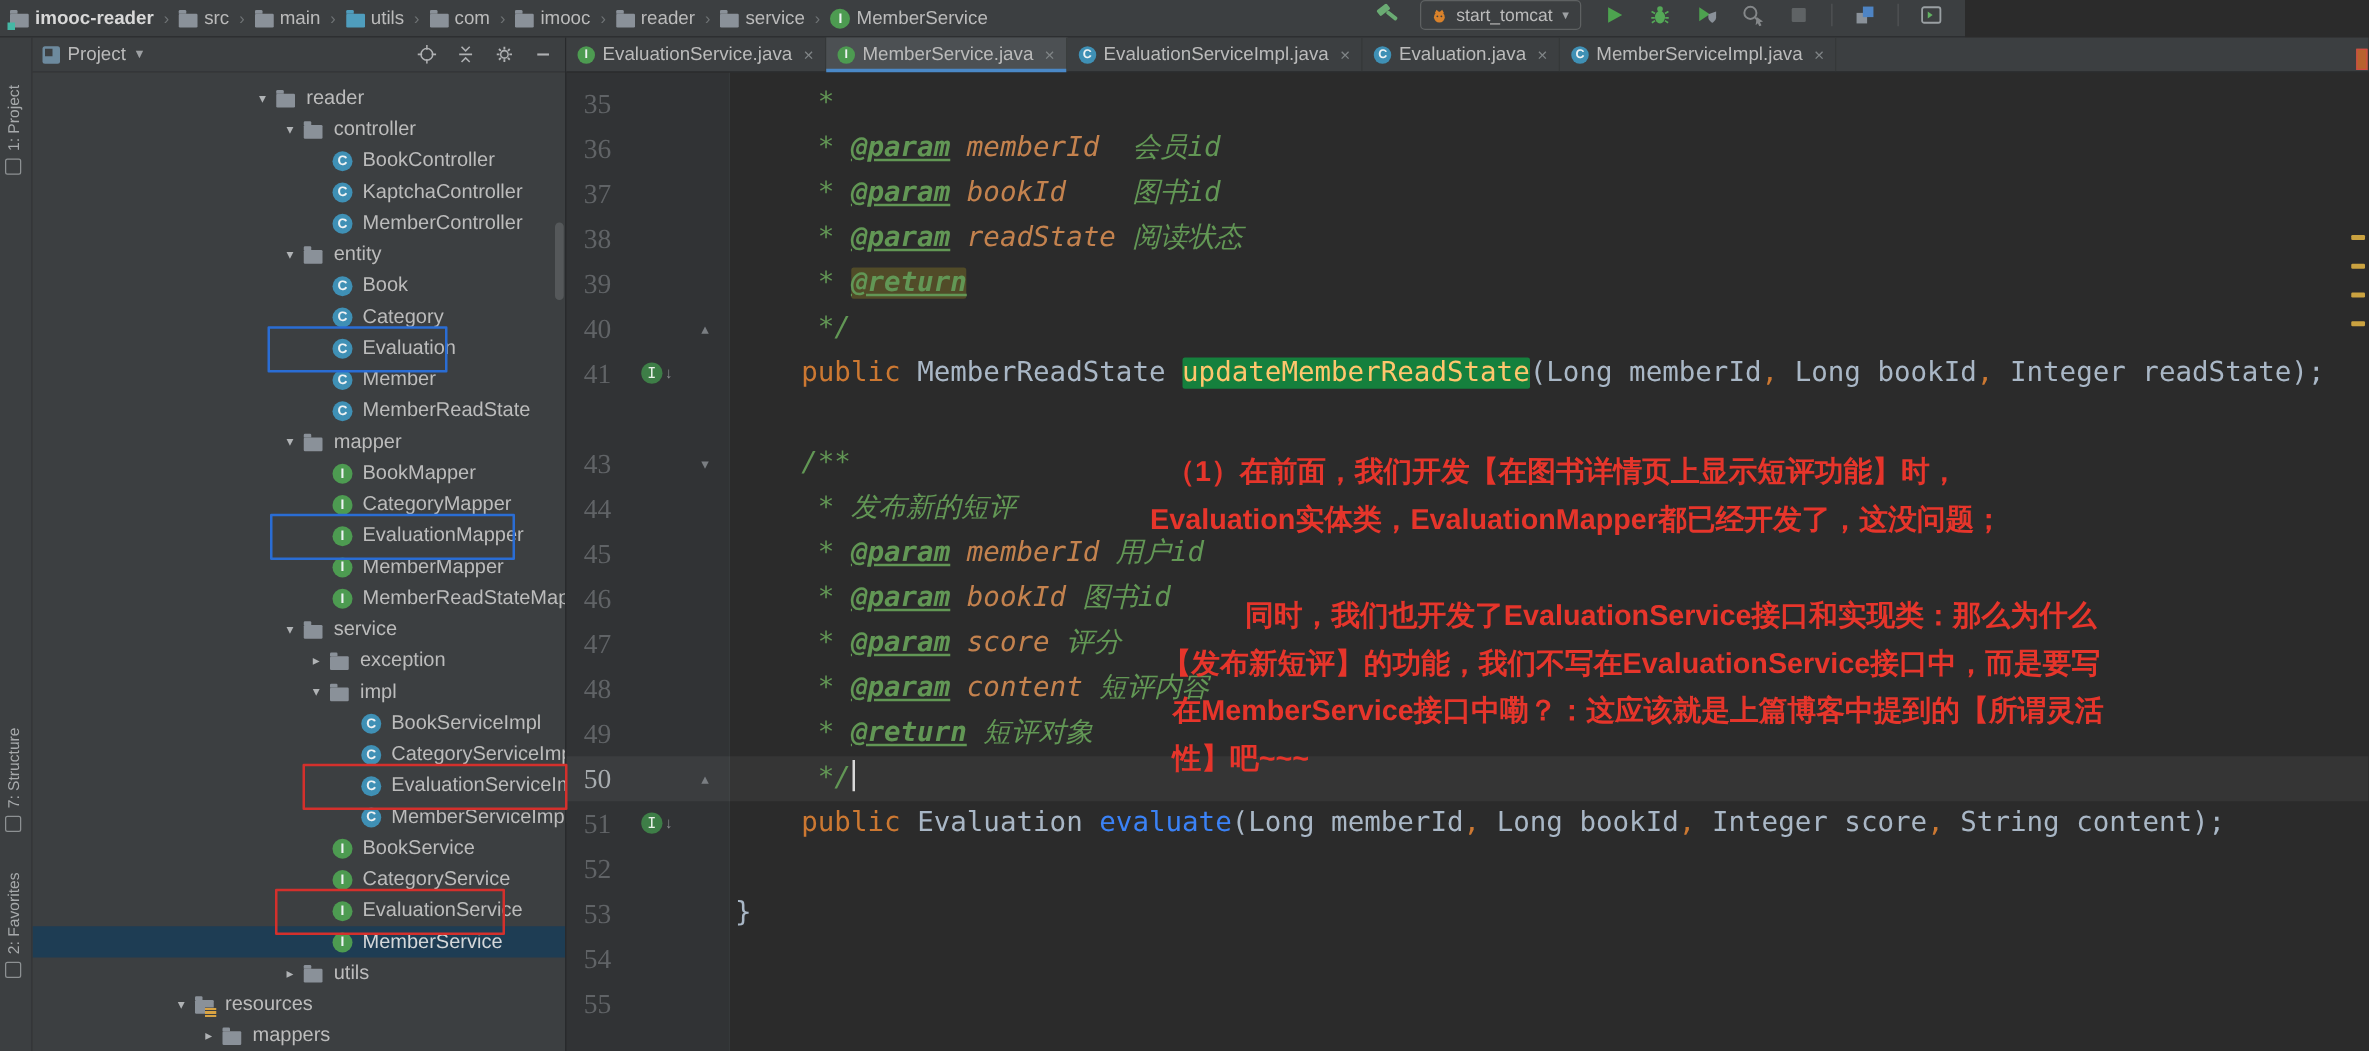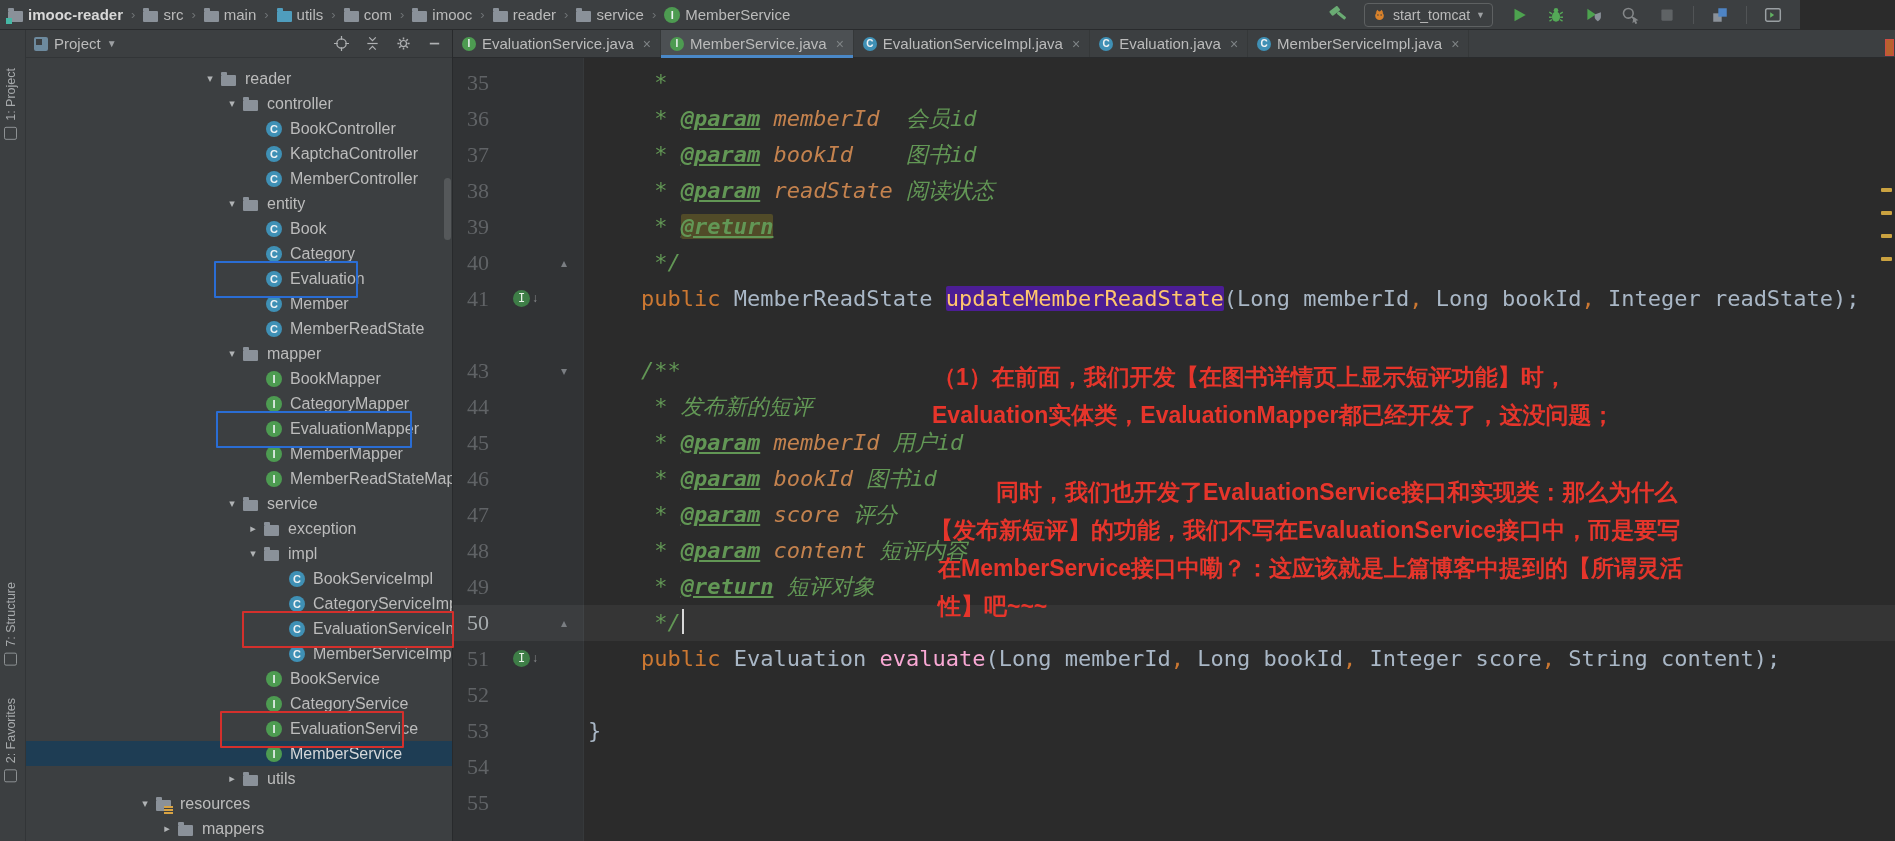--- a/index.html
+++ b/index.html
@@ -1,20 +1,20 @@
 <!DOCTYPE html>
 <html><head>
 <meta charset="utf-8">
 <style>
   html,body{margin:0;padding:0}
   body{width:1895px;height:841px;position:relative;overflow:hidden;background:#2b2b2b;
        font-family:"Liberation Sans",sans-serif;-webkit-font-smoothing:antialiased}
   
-  .topbar{position:absolute;left:0;top:0;width:1800px;height:30px;background:#3c3f41;
-          border-bottom:1px solid #292b2d;display:flex;align-items:center;padding:0 6px;box-sizing:border-box}
+  .topbar{position:absolute;left:0;top:0;width:1572px;height:30px;background:#3c3f41;
+          border-bottom:1px solid #292b2d;display:flex;align-items:flex-start;padding:0 6px;box-sizing:border-box}
   .crumbs{display:flex;align-items:center;height:100%}
   .crumb{display:flex;align-items:center;gap:5px;color:#bbbbbb;font-size:15px;padding:0 2px;white-space:nowrap}
   .crumb.first .clabel{font-weight:bold;color:#d8d8d8}
   .chev{color:#6f7375;font-size:13px;margin:0 6px}
   .toolgrp{margin-left:auto;display:flex;align-items:center;gap:15px;padding-right:10px}
   .tbtn{display:flex;align-items:center;justify-content:center;width:22px;height:22px}
   .runbox{display:flex;align-items:center;gap:6px;border:1px solid #5e6162;border-radius:4px;
           height:22px;padding:0 7px;color:#bbbbbb;font-size:14px;background:#3c3f41}
   .tsep{width:1px;height:18px;background:#515456}
   
@@ -70,22 +70,22 @@
   .garr{position:absolute;left:79px;top:8px;color:#8a8d8f;font-size:12px;line-height:18px}
   .fold{position:absolute;left:103px;top:0;width:16px;text-align:center;color:#7a7e82;font-size:12px;line-height:36px}
   .code{position:absolute;left:135px;top:0;font-family:"DejaVu Sans Mono",monospace;font-size:22px;line-height:36px;white-space:pre}
   .tk-c{color:#629755;font-style:italic}
   .tk-t{color:#629755;font-style:italic;font-weight:bold;text-decoration:underline}
   .tk-rh{color:#629755;font-style:italic;font-weight:bold;text-decoration:underline;background:#514b28;border-radius:2px}
   .tk-tv{color:#c4824e;font-style:italic}
   .tk-k{color:#cc7832}
   .tk-p{color:#a9b7c6}
   .tk-o{color:#cc7832}
-  .tk-m{color:#f9a8d4}
-  .tk-mh{color:#ffc66d;background:#4c1d95;border-radius:2px}
+  .tk-m{color:#3b82f6}
+  .tk-mh{color:#ffc66d;background:#15803d;border-radius:2px}
   .caret{display:inline-block;width:2px;height:25px;background:#d8d8d8;vertical-align:-4px;margin-left:1px}
   .smark{position:absolute;right:3px;width:11px;height:4px;background:#caa240;border-radius:1px}
   .stopmark{position:absolute;right:1px;width:9px;height:17px;background:#b8622e;border:1px solid #cf4c44;box-sizing:border-box}
   
   .overlay{position:absolute;left:4px;top:0;width:1834px;height:841px;pointer-events:none;z-index:40}
   .abox{position:absolute;border:2px solid;border-radius:1px}
   .ablock{position:absolute}
   .anno-line{white-space:nowrap;font-size:23px;line-height:38px;font-weight:600;color:#e6352b}
   svg{display:block}
 </style>
@@ -601,21 +601,21 @@
     <div class="smark" style="top: 199px;"></div>
   </div>
 
 <div class="overlay" id="overlay">
     <div class="abox" style="left: 210px; top: 261px; width: 140px; height: 33px; border-color: rgb(42, 109, 212);"></div>
     <div class="abox" style="left: 212px; top: 411px; width: 192px; height: 33px; border-color: rgb(42, 109, 212);"></div>
     <div class="abox" style="left: 238px; top: 611px; width: 208px; height: 33px; border-color: rgb(212, 48, 44);"></div>
     <div class="abox" style="left: 216px; top: 711px; width: 180px; height: 33px; border-color: rgb(212, 48, 44);"></div>
     <div class="ablock" style="left: 912px; top: 358px;">
       <div class="anno-line" style="margin-left: 17px; color: rgb(230, 53, 43);">（1）在前面，我们开发【在图书详情页上显示短评功能】时，</div>
-      <div class="anno-line" style="margin-left: 16px; color: rgb(230, 53, 43);">Evaluation实体类，EvaluationMapper都已经开发了，这没问题；</div>
+      <div class="anno-line" style="margin-left: 4px; color: rgb(230, 53, 43);">Evaluation实体类，EvaluationMapper都已经开发了，这没问题；</div>
     </div>
     <div class="ablock" style="left: 926px; top: 473px;">
       <div class="anno-line" style="margin-left: 66px; color: rgb(230, 53, 43);">同时，我们也开发了EvaluationService接口和实现类：那么为什么</div>
       <div class="anno-line" style="margin-left: 0px; color: rgb(230, 53, 43);">【发布新短评】的功能，我们不写在EvaluationService接口中，而是要写</div>
       <div class="anno-line" style="margin-left: 8px; color: rgb(230, 53, 43);">在MemberService接口中嘞？：这应该就是上篇博客中提到的【所谓灵活</div>
       <div class="anno-line" style="margin-left: 8px; color: rgb(230, 53, 43);">性】吧~~~</div>
     </div>
   </div>
 
 <div class="stopmark" style="top: 39px; position: absolute; left: 1885px; z-index: 30;"></div>

